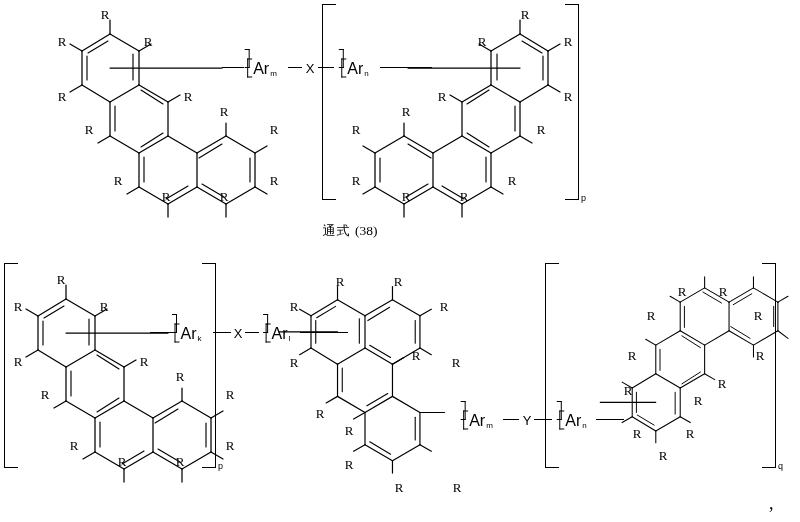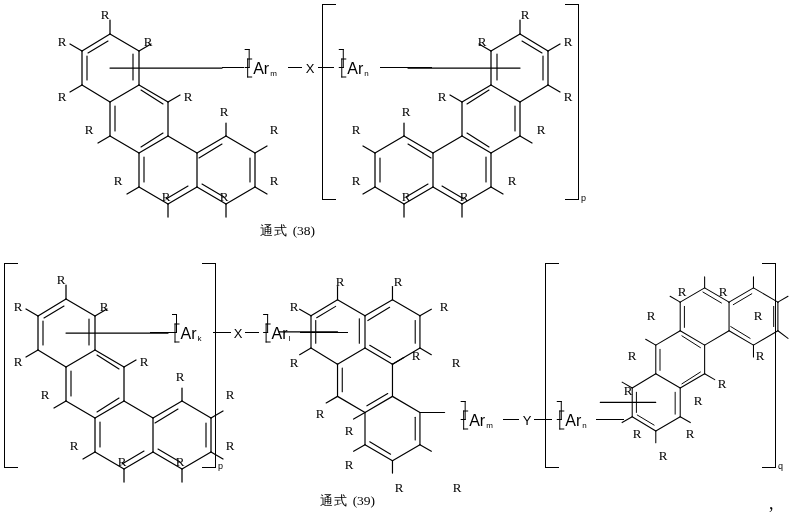--- a/index.html
+++ b/index.html
@@ -7,21 +7,21 @@
     width:800px;height:522px;position:relative;overflow:hidden;
     font-family:"Liberation Serif", serif;color:#000;
   }
   .sheet{position:absolute;left:0;top:0;width:800px;height:522px;}
 
   
   .abs{position:absolute;}
 
   
   .caption{
-    position:absolute;text-align:left;
+    position:absolute;text-align:center;
     font-family:"Liberation Sans", sans-serif;
     font-size:13px;letter-spacing:1px;white-space:nowrap;
   }
   .caption .num{font-family:"Liberation Serif", serif;font-size:13.5px;letter-spacing:0;}
   .comma{position:absolute;font-size:18px;font-family:"Liberation Serif",serif;}
 
   
   .r{
     position:absolute;font-family:"Liberation Serif", serif;
     font-size:13px;line-height:13px;
@@ -511,21 +511,17 @@
     <span class="r" style="left:632px;top:100px;">R</span>
     <span class="r" style="left:760px;top:100px;">R</span>
     <span class="r" style="left:722px;top:128px;">R</span>
 
     <span class="r" style="left:628px;top:135px;">R</span>
     <span class="r" style="left:698px;top:145px;">R</span>
     <span class="r" style="left:637px;top:178px;">R</span>
     <span class="r" style="left:690px;top:178px;">R</span>
     <span class="r" style="left:663px;top:200px;">R</span>
 
-    <div class="caption" style="left:320px;top:237px;width:180px;">
-      <span>通式</span>
-      <span class="num">(39)</span>
-    </div>
 
     <span class="comma" style="left:769px;top:238px;">,</span>
   </div>
 
 </div>
 
 </body></html>

